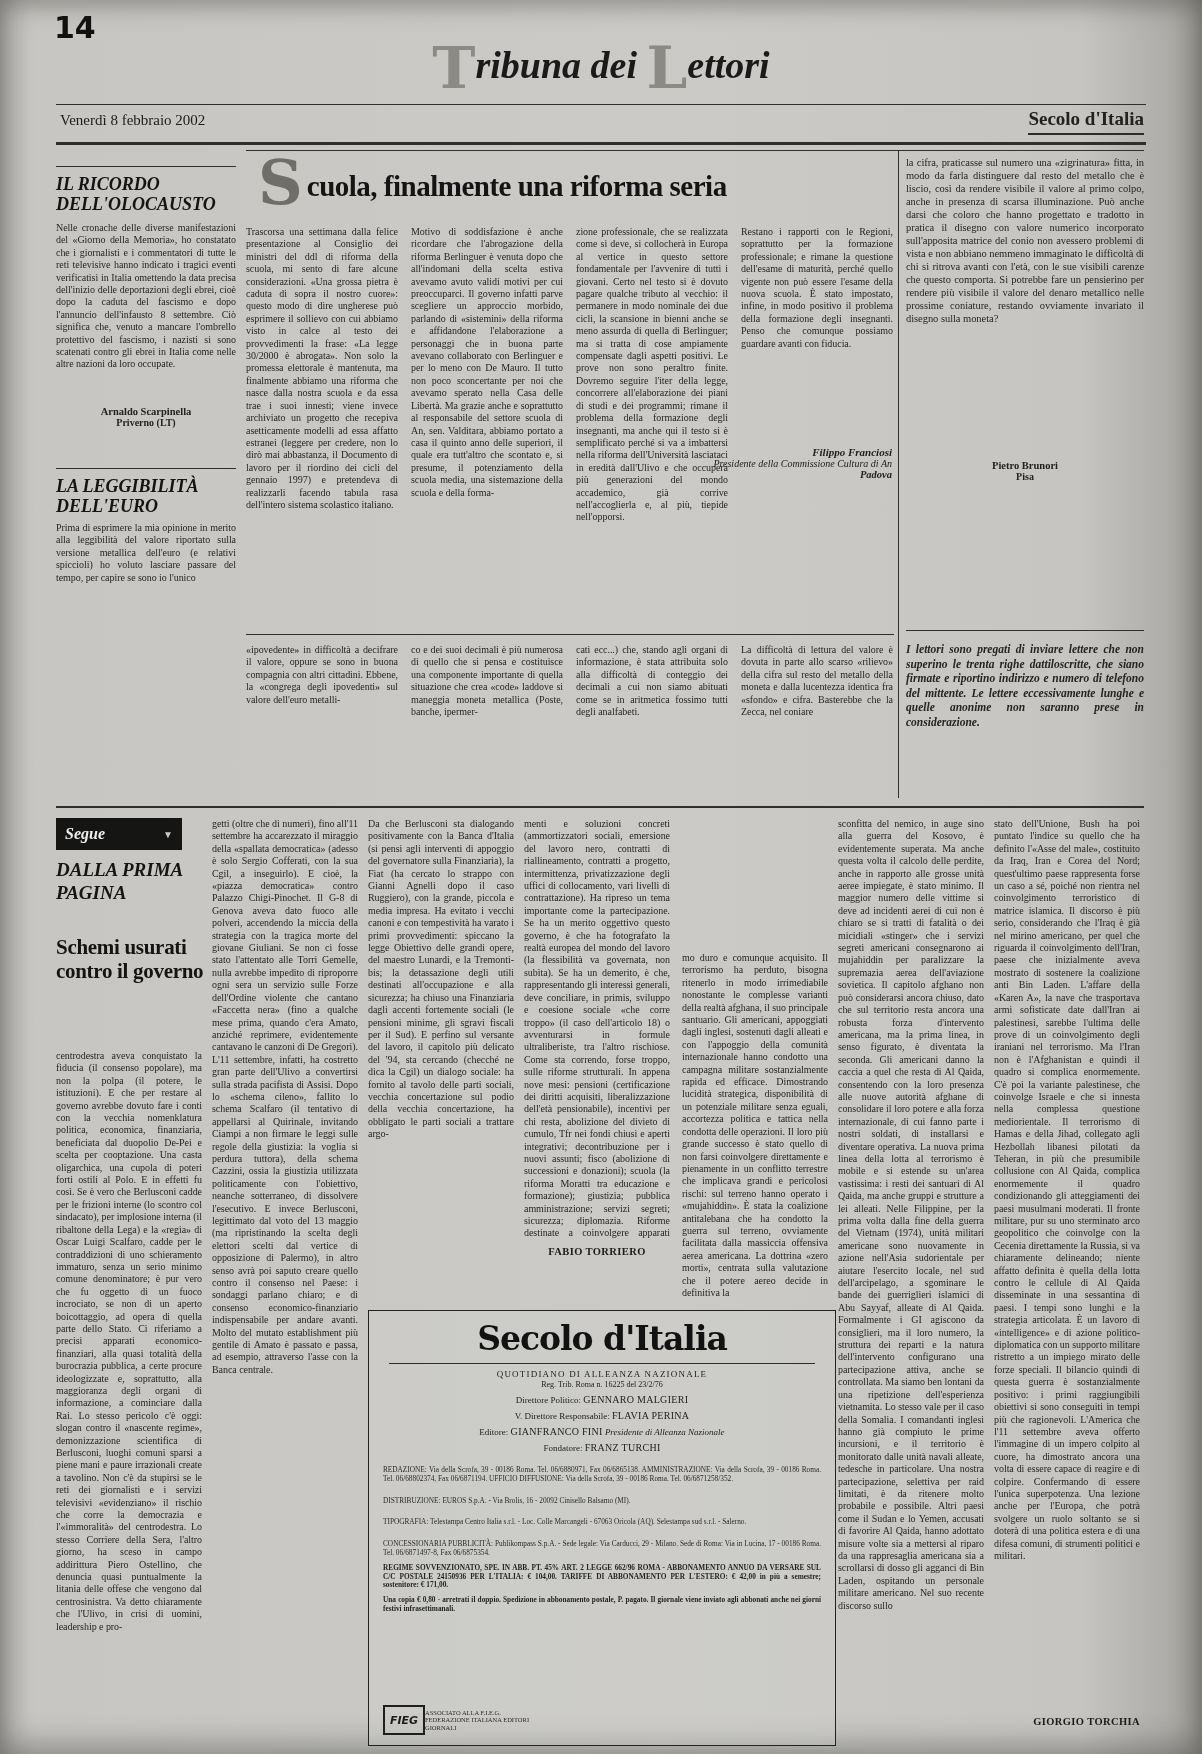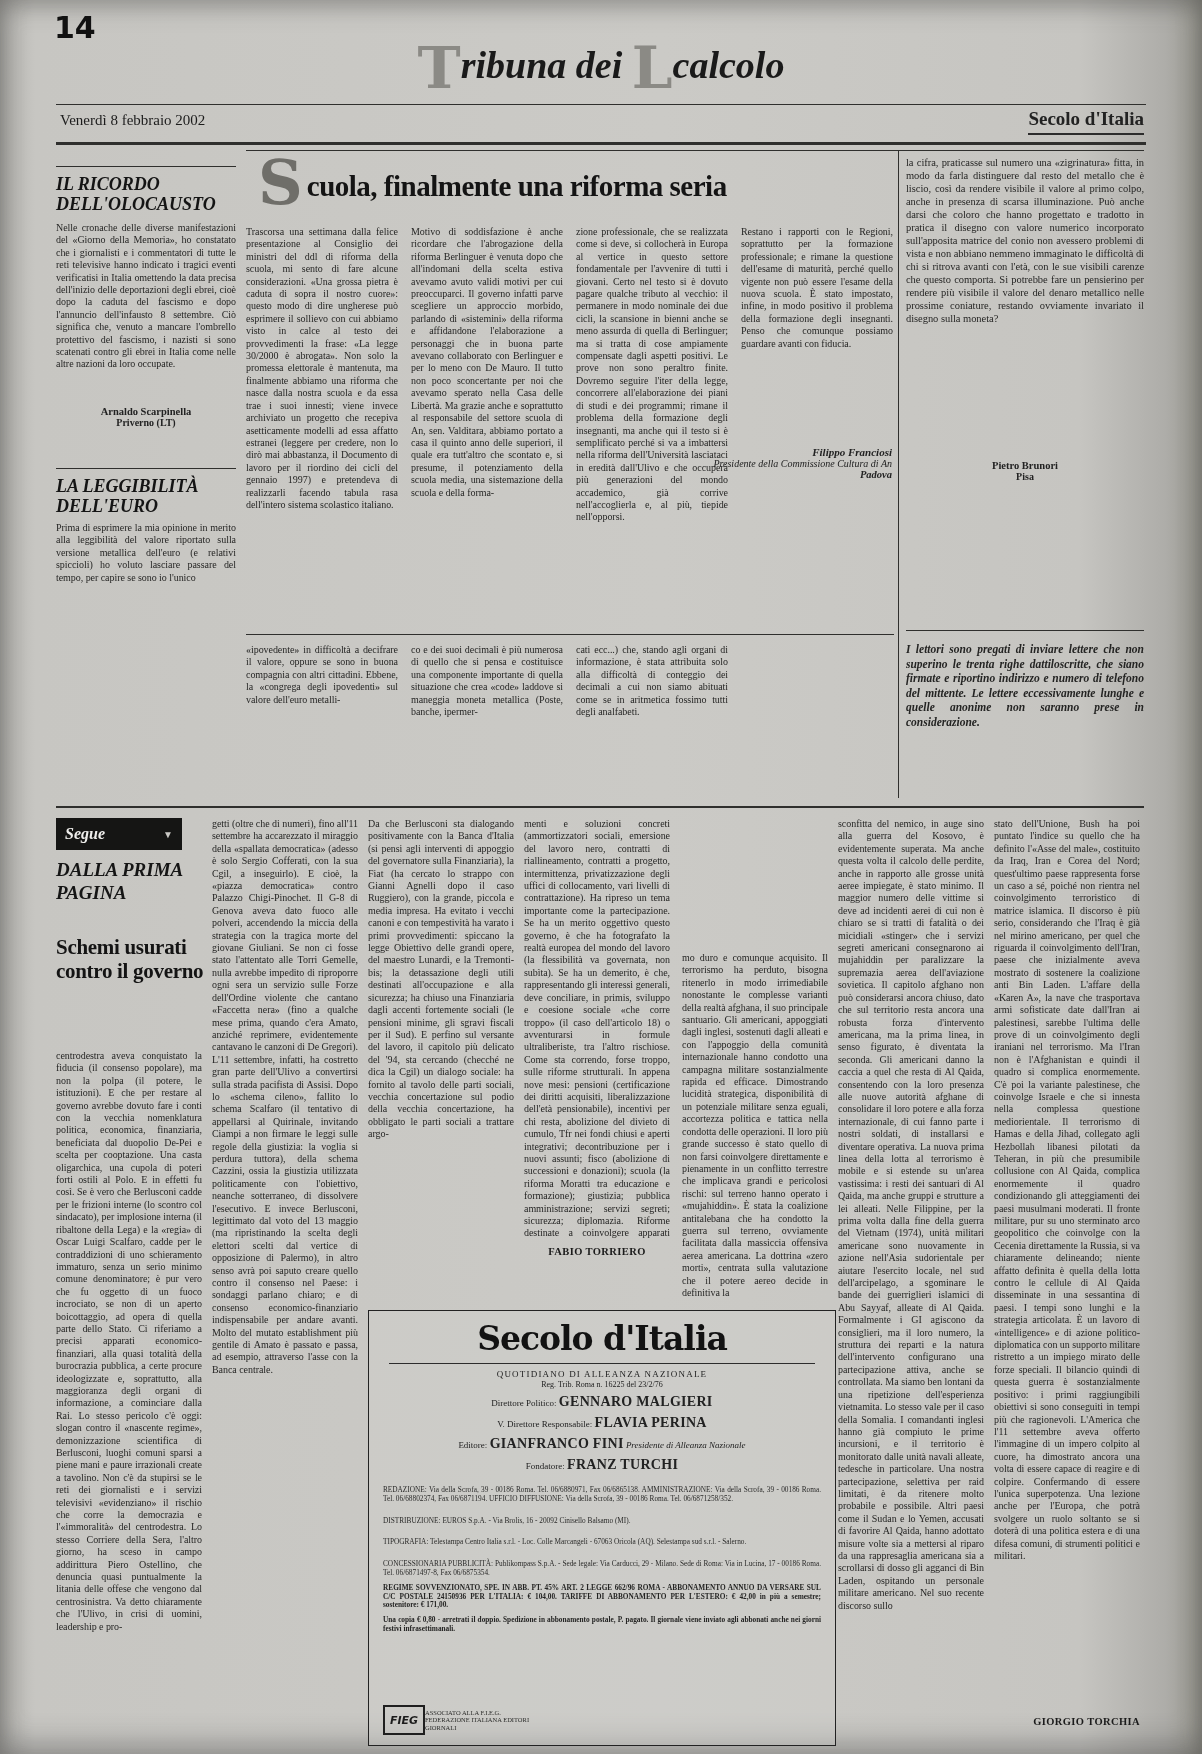--- a/index.html
+++ b/index.html
@@ -33,37 +33,37 @@
   .centersig .nm{display:block;font-weight:bold;font-size:11px}
   .centersig .role{display:block;font-size:10px}
   .centersig .pl{display:block;font-weight:bold;font-size:10.5px}
   .note{position:absolute;left:906px;top:642px;width:238px;font-style:italic;font-weight:bold;font-size:11.5px;line-height:14.6px;text-align:justify;color:#242423}
   .colophon{position:absolute;left:368px;top:1310px;width:468px;height:436px;border:1px solid #222;padding:8px 14px;background:rgba(210,209,205,.35)}
   .colo-title{font-family:"DejaVu Serif",serif;text-align:center;font-weight:bold;font-size:33px;letter-spacing:-1px;color:#121212}
   .colo-rule{height:1px;background:#2c2c2c;margin:5px 6px}
   .colo-sub{text-align:center;font-size:9px;letter-spacing:1.2px}
   .colo-reg{text-align:center;font-size:8px;margin-top:1px}
   .dir-line{text-align:center;font-size:9px;margin-top:5px}
-  .dir-name{font-weight:bold;font-size:14px;letter-spacing:.3px}
+  .dir-name{font-weight:normal;font-size:10px;letter-spacing:.3px}
   .dir-suffix{font-size:9px;font-style:italic}
   .colo-addr{font-size:7.3px;line-height:8.8px;text-align:justify;margin-top:13px;color:#2a2a29}
   .colo-legal{font-size:7.3px;line-height:8.8px;font-weight:bold;text-align:justify;margin-top:6px;color:#242423}
   .fieg{position:absolute;left:14px;bottom:10px;display:flex;align-items:center;gap:0}
   .fieg-box{width:42px;height:30px;border:2px solid #1f1f1f;display:flex;align-items:center;justify-content:center;
             font-family:"DejaVu Sans",sans-serif;font-weight:bold;font-style:italic;font-size:11px;color:#1c1c1c}
   .fieg-cap{width:110px;font-size:6.5px;line-height:7.6px;text-transform:uppercase;color:#2c2c2b}
   .lowsig{position:absolute;font-weight:bold;font-size:10.5px;letter-spacing:.4px;color:#1b1b1b}
 </style>
 </head>
 <body>
 
 <div class="page">
 
   <div class="pageno">14</div>
-  <div class="masthead"><span class="mh-init">T</span><span class="mh-rest">ribuna dei </span><span class="mh-init">L</span><span class="mh-rest">calcolo</span></div>
+  <div class="masthead"><span class="mh-init">T</span><span class="mh-rest">ribuna dei </span><span class="mh-init">L</span><span class="mh-rest">ettori</span></div>
   <div class="rule" style="left:56px;top:104px;width:1090px;height:1px"></div>
   <div class="dateline">Venerdì 8 febbraio 2002</div>
   <div class="papername">Secolo d'Italia</div>
   <div class="rule" style="left:56px;top:142px;width:1090px;height:3px"></div>
 
   <div class="rule" style="left:56px;top:166px;width:180px;height:1px"></div>
   <div class="letter-title" style="left:56px;top:174px;width:180px">IL RICORDO DELL'OLOCAUSTO</div>
   <div class="body-text" style="left:56px;top:222px;width:180px;height:180px">Nelle cronache delle diverse manifestazioni del «Giorno della Memoria», ho constatato che i giornalisti e i commentatori di tutte le reti televisive hanno indicato i tragici eventi verificatisi in Italia omettendo la data precisa dell'inizio delle deportazioni degli ebrei, cioè dopo la caduta del fascismo e dopo l'annuncio dell'infausto 8 settembre. Ciò significa che, venuto a mancare l'ombrello protettivo del fascismo, i nazisti si sono scatenati contro gli ebrei in Italia come nelle altre nazioni da loro occupate.</div>
   <div class="sig" style="left:56px;top:406px;width:180px">
       <span class="nm">Arnaldo Scarpinella</span>
@@ -85,20 +85,21 @@
   <div class="centersig">
     <span class="nm">Filippo Franciosi</span>
     <span class="role">Presidente della Commissione Cultura di An</span>
     <span class="pl">Padova</span>
   </div>
   <div class="rule" style="left:246px;top:634px;width:648px;height:1px"></div>
 
   <div class="body-text" style="left:246px;top:644px;width:152px;height:150px">«ipovedente» in difficoltà a decifrare il valore, oppure se sono in buona compagnia con altri cittadini. Ebbene, la «congrega degli ipovedenti» sul valore dell'euro metalli-</div>
   <div class="body-text" style="left:411px;top:644px;width:152px;height:150px">co e dei suoi decimali è più numerosa di quello che si pensa e costituisce una componente importante di quella situazione che crea «code» laddove si maneggia moneta metallica (Poste, banche, ipermer-</div>
   <div class="body-text" style="left:576px;top:644px;width:152px;height:150px">cati ecc...) che, stando agli organi di informazione, è stata attribuita solo alla difficoltà di conteggio dei decimali a cui non siamo abituati come se in aritmetica fossimo tutti degli analfabeti.</div>
+  <div class="body-text" style="left:741px;top:644px;width:152px;height:150px">La difficoltà di lettura del valore è dovuta in parte allo scarso «rilievo» della cifra sul resto del metallo della moneta e dalla lucentezza identica fra «sfondo» e cifra. Basterebbe che la Zecca, nel coniare</div>
 
   <div class="rule" style="left:898px;top:150px;width:1px;height:648px"></div>
   <div class="body-text md" style="left:906px;top:156px;width:238px;height:300px">la cifra, praticasse sul numero una «zigrinatura» fitta, in modo da farla distinguere dal resto del metallo che è liscio, così da rendere visibile il valore al primo colpo, anche in presenza di scarsa illuminazione. Può anche darsi che coloro che hanno progettato e tradotto in pratica il disegno con valore numerico incorporato sull'apposita matrice del conio non avessero problemi di vista e non abbiano nemmeno immaginato le difficoltà di chi si ritrova avanti con l'età, con le sue visibili carenze che questo comporta. Si potrebbe fare un pensierino per rendere più visibile il valore del denaro metallico nelle prossime coniature, restando ovviamente invariato il disegno sulla moneta?</div>
   <div class="sig" style="left:906px;top:460px;width:238px">
       <span class="nm">Pietro Brunori</span>
       <span class="pl">Pisa</span>
     </div>
   <div class="rule" style="left:906px;top:630px;width:238px;height:1px"></div>
   <div class="note">I lettori sono pregati di inviare lettere che non superino le trenta righe dattiloscritte, che siano firmate e riportino indirizzo e numero di telefono del mittente. Le lettere eccessivamente lunghe e quelle anonime non saranno prese in considerazione.</div>
 

